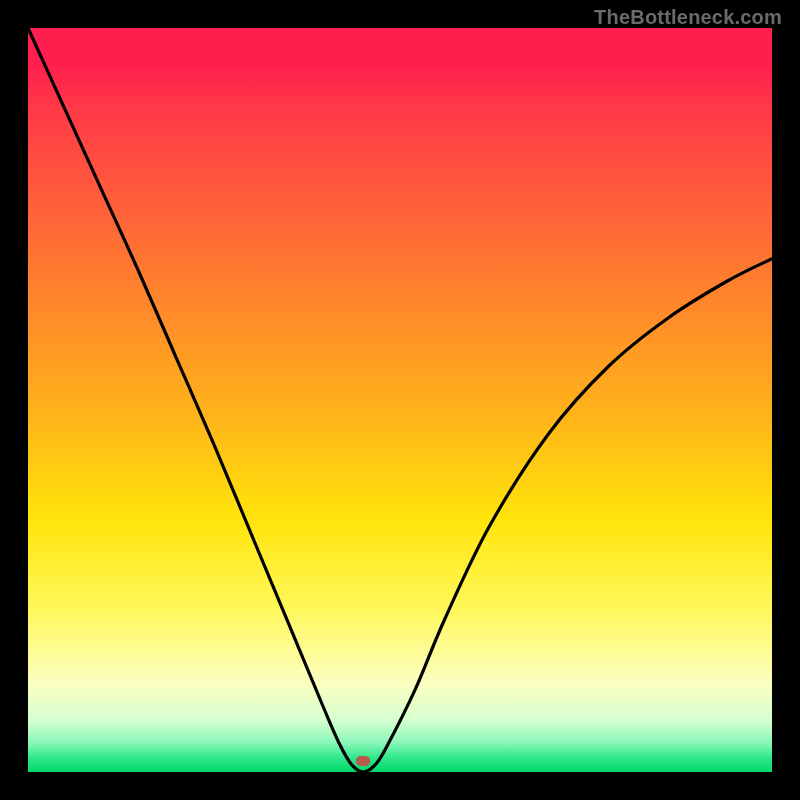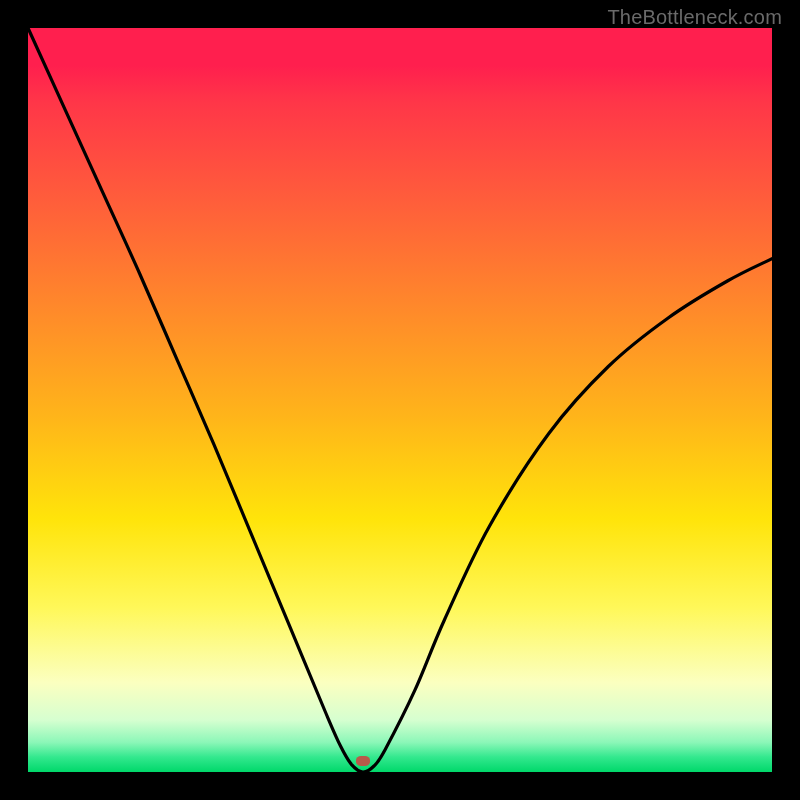--- a/index.html
+++ b/index.html
@@ -42,21 +42,21 @@
       #33e88e 98%,
       #00d86a 100%
     );
   }
   .watermark {
     position: absolute;
     top: 6px;
     right: 18px;
     color: #6a6a6a;
     font-size: 20px;
-    font-weight: 400;
+    font-weight: 700;
     letter-spacing: 0.2px;
     user-select: none;
   }
   svg.curve {
     position: absolute;
     left: 28px;
     top: 28px;
     width: 744px;
     height: 744px;
     overflow: visible;

